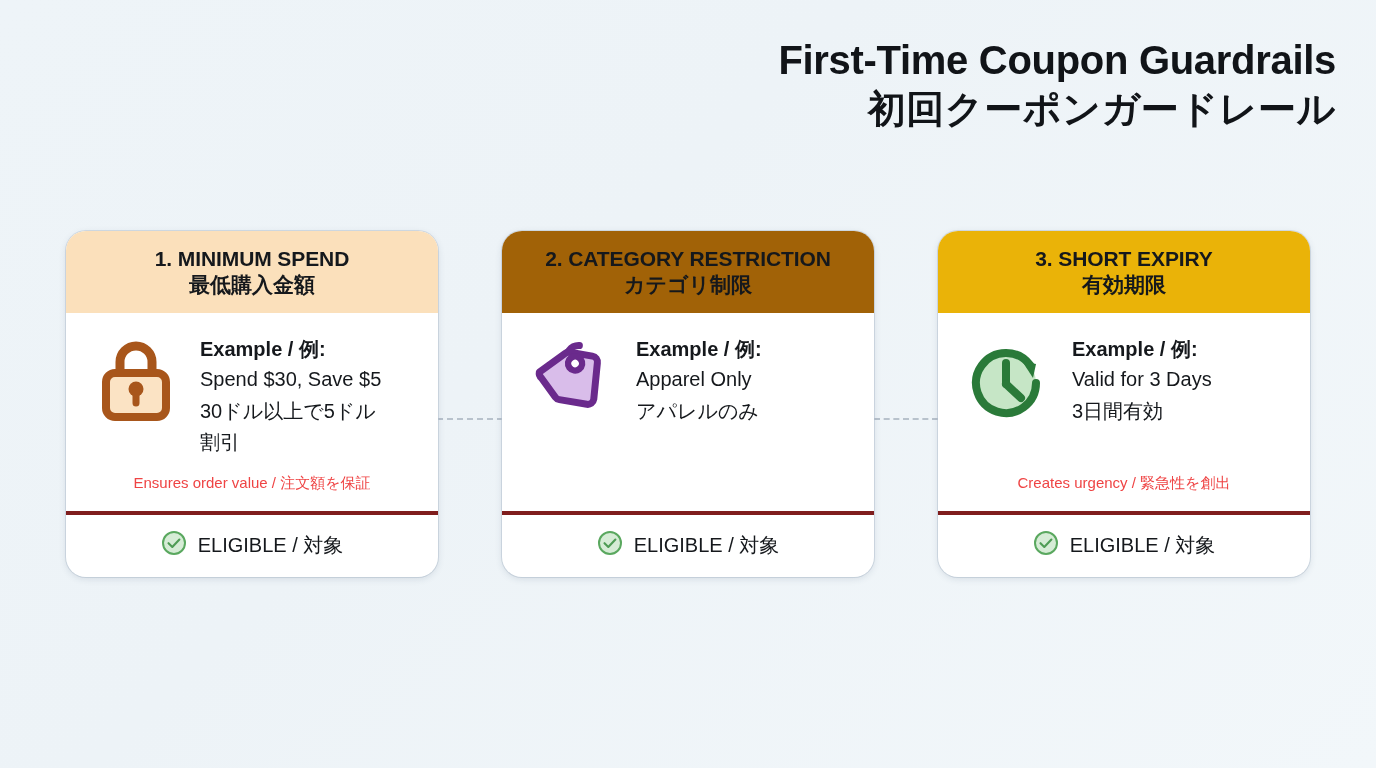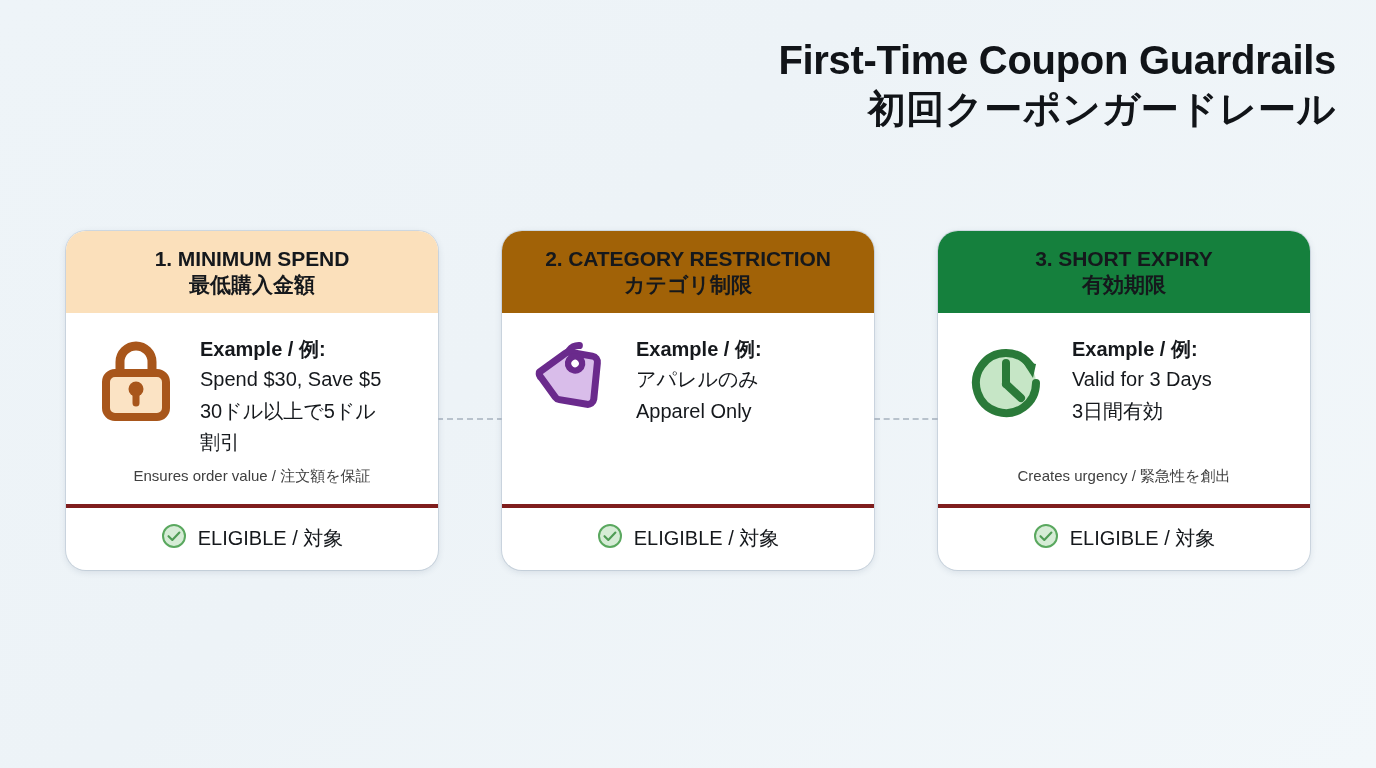--- a/index.html
+++ b/index.html
@@ -76,21 +76,21 @@
   }
   .hdr-ja {
     font-size: 21px;
     font-weight: bold;
     color: #15181c;
     line-height: 1.25;
     margin-top: 0;
   }
   .card-1 .card-header { background: #fbe0bb; }
   .card-2 .card-header { background: #a16207; }
-  .card-3 .card-header { background: #15803d; }
+  .card-3 .card-header { background: #eab308; }
 
   .card-body {
     padding: 20px 22px 0 22px;
     display: flex;
     align-items: flex-start;
     gap: 16px;
     min-height: 120px;
   }
   .icon-wrap {
     width: 96px;
@@ -108,23 +108,24 @@
     line-height: 1.45;
   }
   .ex-line {
     font-size: 20px;
     color: #15181c;
     line-height: 1.58;
   }
 
   .card-caption {
     font-size: 15px;
-    color: #404040;
+    color: #ef4444;
     text-align: center;
     padding: 14px 14px 18px;
+    margin-top: 7px;
   }
   .card-1 .card-caption { padding-top: 8px; }
 
   .card-footer {
     border-top: 4px solid #7f1d1d;
     padding: 15px 10px 17px;
     display: flex;
     align-items: center;
     justify-content: center;
     gap: 11px;
@@ -196,22 +197,22 @@
           <svg width="92" height="88" viewBox="0 0 92 88">
             <g transform="rotate(-36 46 46)">
               <path d="M74 20 a12 12 0 0 0 -19 6" fill="none" stroke="#6a2a8c" stroke-width="7" stroke-linecap="round"></path>
               <path d="M26 18 h32 a6 6 0 0 1 4.3 1.8 l16 16.5 a6 6 0 0 1 0 8.4 L54 72 a6 6 0 0 1 -8.5 0 L26 52 a6 6 0 0 1 -1.8 -4.3 V24 a6 6 0 0 1 1.8 -6 z" fill="#d9bdea" stroke="#6a2a8c" stroke-width="7" stroke-linejoin="round"></path>
               <circle cx="60" cy="32" r="7" fill="#ffffff" stroke="#6a2a8c" stroke-width="6.5"></circle>
             </g>
           </svg>
         </div>
         <div class="body-text">
           <div class="ex-label">Example / 例:</div>
+          <div class="ex-line">Apparel Only</div>
           <div class="ex-line">アパレルのみ</div>
-          <div class="ex-line">Apparel Only</div>
         </div>
       </div>
       <div class="spacer"></div>
       <div class="card-footer">
         <span>
           <svg width="26" height="26" viewBox="0 0 26 26">
             <circle cx="13" cy="13" r="11" fill="#d6ecd6" stroke="#5aa85f" stroke-width="2"></circle>
             <path d="M7.5 13.2 L11.3 17 L18.4 9.6" fill="none" stroke="#4f9c55" stroke-width="2.1" stroke-linecap="round" stroke-linejoin="round"></path>
           </svg>
         </span>

